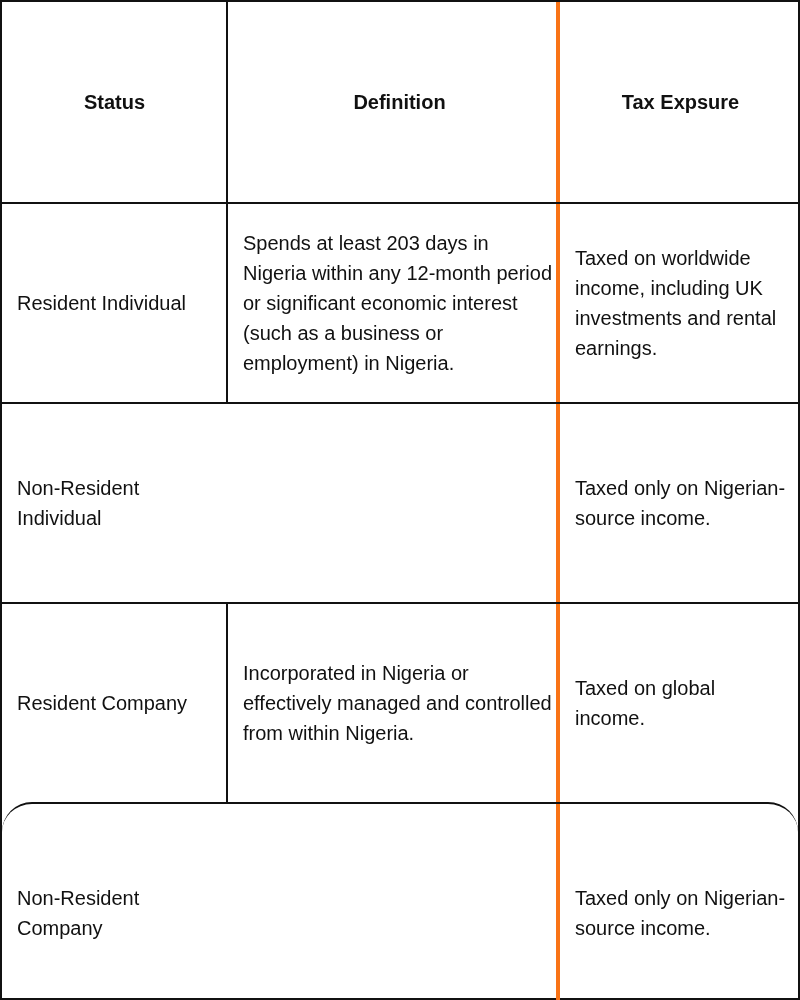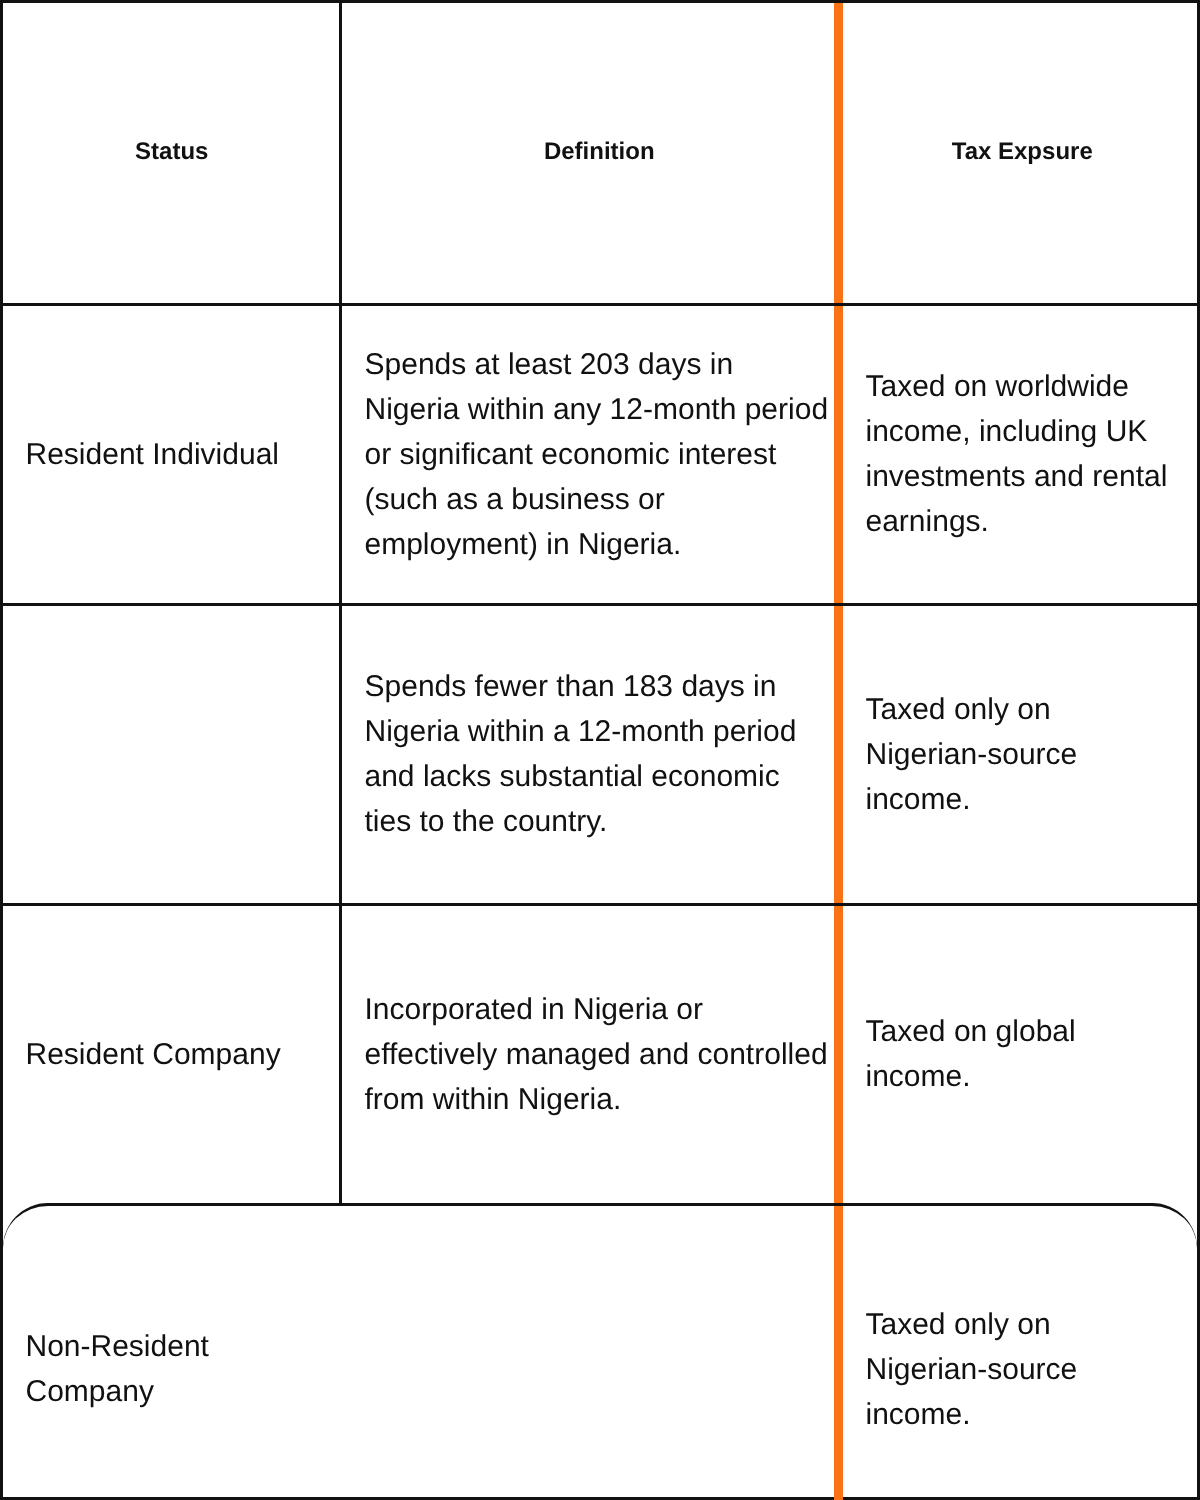--- a/index.html
+++ b/index.html
@@ -42,27 +42,27 @@
       top: 0;
       bottom: 0;
       box-sizing: border-box;
       display: flex;
       align-items: center;
       font-size: 20px;
       line-height: 30px;
     }
     .c0 { left: 0; width: 224px; padding: 0 14px 0 15px; }
     .c1 { left: 224px; width: 330px; border-left: 2px solid #111111; padding: 0 0 0 15px; }
-    .c2 { left: 554px; width: 242px; border-left: 6px solid #f97316; padding: 0 12px 0 15px; }
+    .c2 { left: 554px; width: 242px; border-left: 4px solid #f97316; padding: 0 12px 0 15px; }
 
     .header .cell {
       justify-content: center;
       text-align: center;
       font-weight: bold;
-      font-size: 16px;
+      font-size: 20px;
     }
     .cell-text { display: block; }
   </style>
 </head>
 <body>
 
 <div class="table">
   <div class="row r0 header">
     <div class="cell c0">
       <span class="cell-text">Status</span>
@@ -81,22 +81,22 @@
     </div>
     <div class="cell c1">
       <span class="cell-text">Spends at least 203 days in Nigeria within any 12-month period or significant economic interest (such as a business or employment) in Nigeria.</span>
     </div>
     <div class="cell c2">
       <span class="cell-text">Taxed on worldwide income, including UK investments and rental earnings.</span>
     </div>
   </div>
 
   <div class="row r2">
-    <div class="cell c1">
-      <span class="cell-text">Spends fewer than 183 days in Nigeria within a 12-month period and lacks substantial economic ties to the country.</span>
+    <div class="cell c0">
+      <span class="cell-text">Non-Resident Individual</span>
     </div>
     <div class="cell c2">
       <span class="cell-text">Taxed only on Nigerian-source income.</span>
     </div>
   </div>
 
   <div class="row r3">
     <div class="cell c0">
       <span class="cell-text">Resident Company</span>
     </div>

